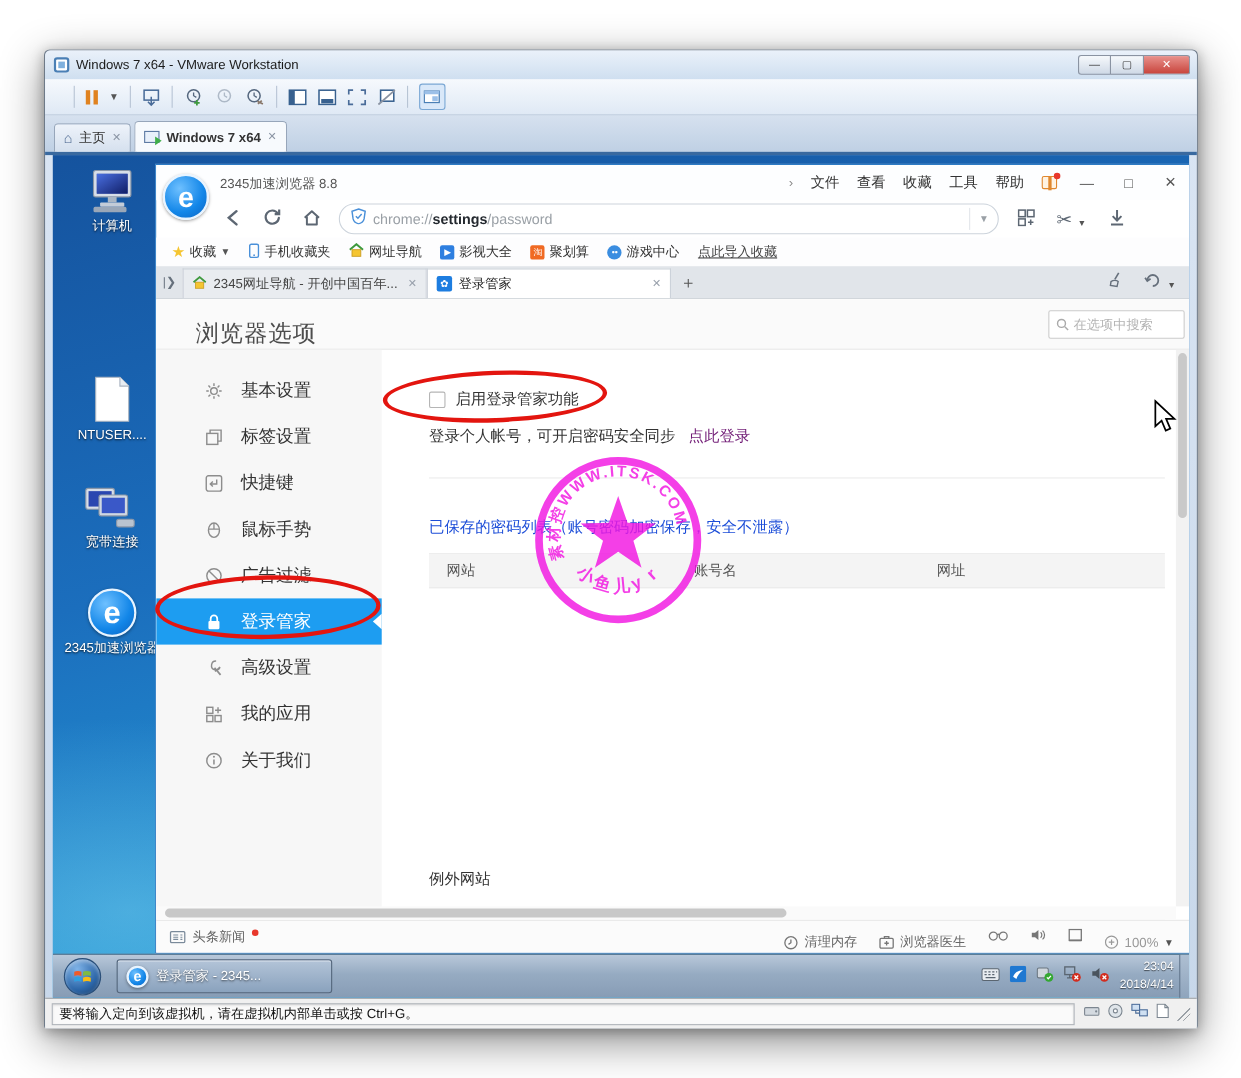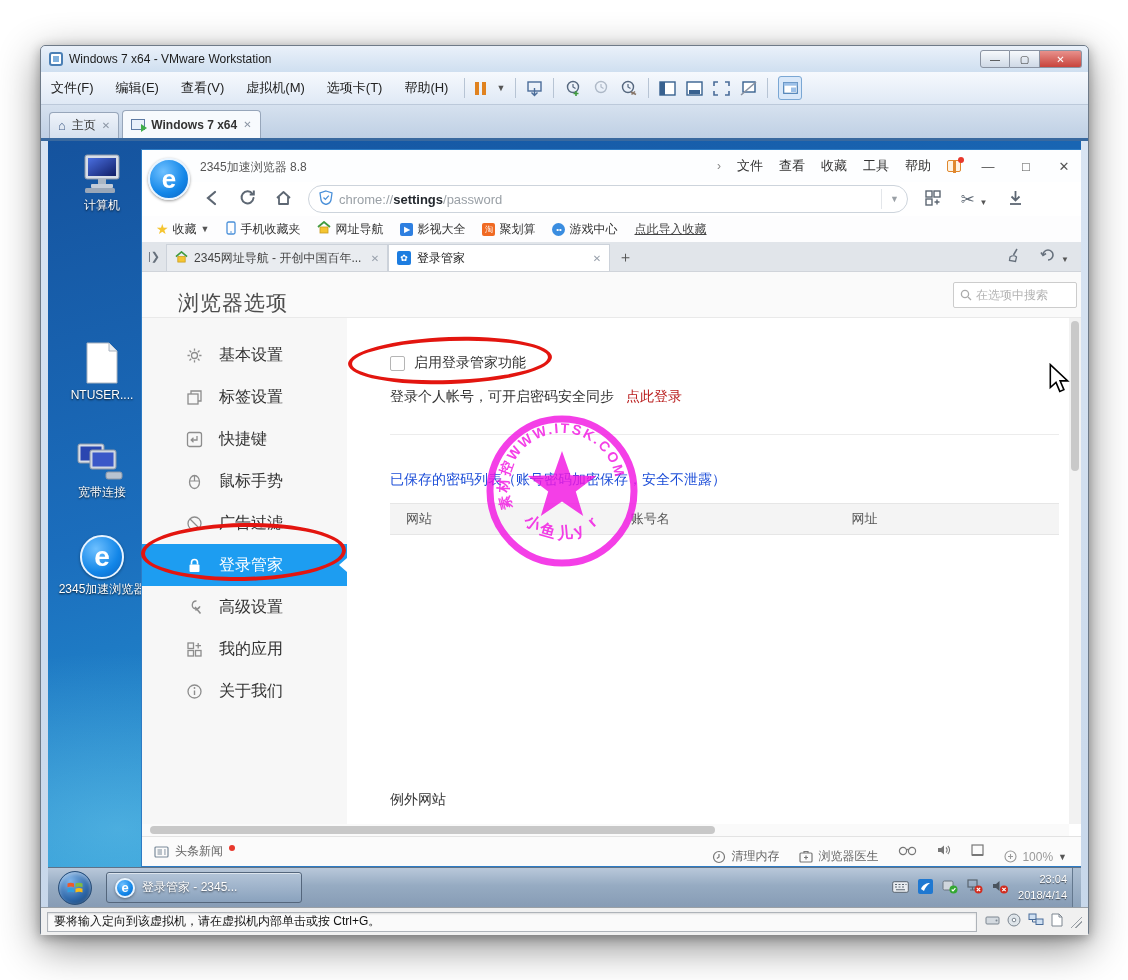--- a/index.html
+++ b/index.html
@@ -130,21 +130,21 @@
   .s-item.active { background:#1d9df1; color:#fff; }
   .s-item.active svg { color:#fff; }
   .s-item.active::after { content:""; position:absolute; right:0; top:50%; margin-top:-7px;
     border-top:7px solid transparent; border-bottom:7px solid transparent; border-right:8px solid #fff; }
 
   .p-main { flex:1; padding:36px 22px 0 43px; position:relative; }
   .cbrow { display:flex; align-items:center; gap:9px; }
   .cbox { width:15px; height:15px; border:1px solid #b5b5b5; border-radius:2px; background:#fff; }
   .cbl { font-size:14px; color:#333; }
   .hintrow { margin-top:16px; font-size:14px; color:#333; }
-  .loginlink { color:#b91c1c; margin-left:12px; }
+  .loginlink { color:#701a75; margin-left:12px; }
   .divider { margin-top:28px; border-top:1px solid #ececec; }
   .savedtitle { margin-top:36px; font-size:14px; color:#1d4ed8; }
   .pwd-table { margin-top:14px; border-top:1px solid #e6e6e6; }
   .pwd-thead { display:flex; background:#f4f4f4; border-bottom:1px solid #e6e6e6;
     height:31px; align-items:center; font-size:13px; color:#555; }
   .th1{ width:36%; padding-left:16px; } .th2{ width:33%; } .th3{ width:31%; }
   .pwd-tbody { height:232px; background:#fff; }
   .exctitle { margin-top:24px; font-size:14px; color:#333; }
   .exc-thead { margin-top:20px; height:14px; background:#f4f4f4; border-top:1px solid #e6e6e6; }
 
@@ -207,28 +207,20 @@
       <span class="vmw-logo"></span>
       <span class="vmw-title">Windows 7 x64 - VMware Workstation</span>
       <span class="winbtns">
         <span class="wbtn">—</span>
         <span class="wbtn">▢</span>
         <span class="wbtn close">✕</span>
       </span>
     </div>
 
     <div class="vmw-menubar">
-      <div class="vmw-menus">
-        <span>文件(F)</span>
-        <span>编辑(E)</span>
-        <span>查看(V)</span>
-        <span>虚拟机(M)</span>
-        <span>选项卡(T)</span>
-        <span>帮助(H)</span>
-      </div>
       <div class="vmw-tools">
         <span class="tsep"></span>
         <span class="pausebars">
             <i></i>
             <i></i>
           </span>
         <span class="caret">▼</span>
         <span class="tsep"></span>
         <span class="tico">
           <svg width="17" height="17" viewBox="0 0 17 17">

